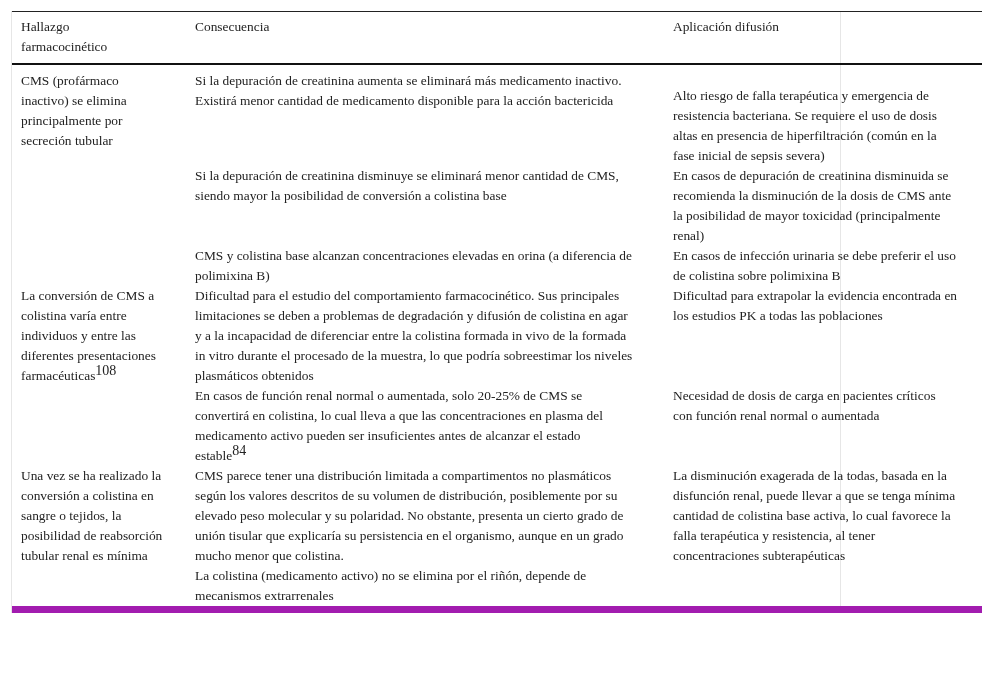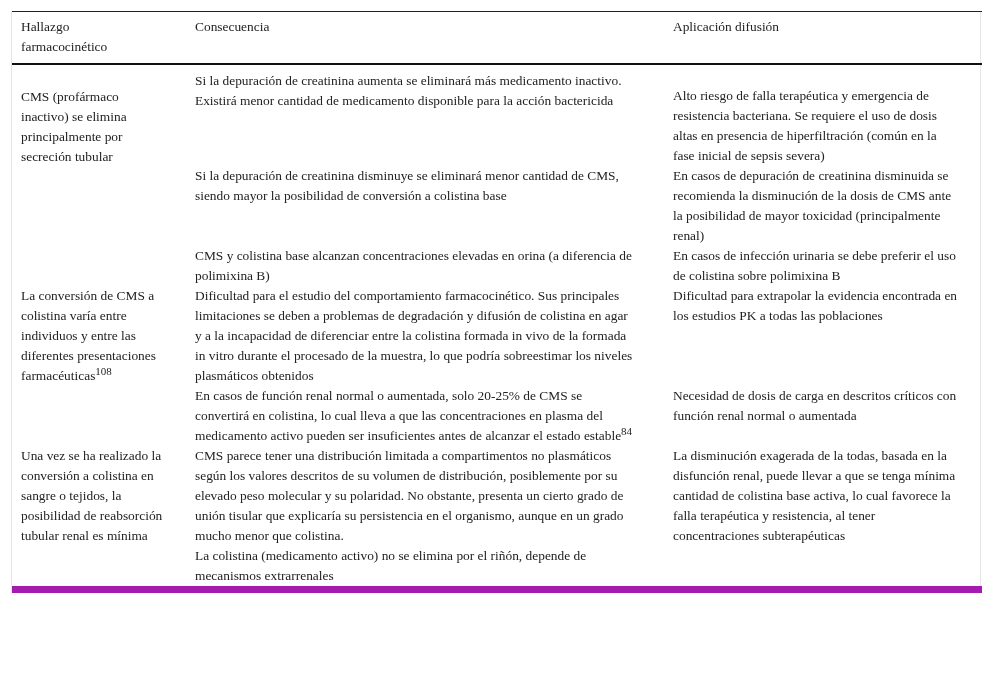--- a/index.html
+++ b/index.html
@@ -1,28 +1,28 @@
 <!DOCTYPE html>
 <html><head>
 <meta charset="utf-8">
 <style>
   html, body { margin: 0; padding: 0; background: #ffffff; }
   body { width: 992px; height: 693px; position: relative; overflow: hidden;
          font-family: "Liberation Serif", "DejaVu Serif", serif; color: #222; }
-  .wrap { position: absolute; left: 11px; top: 11px; width: 970px;
+  .wrap { position: absolute; left: 11px; top: 11px; width: 830px;
           border-left: 1px solid #e6e6e6; border-right: 1px solid #e6e6e6; box-sizing: border-box; }
   table { border-collapse: collapse; width: 100%; table-layout: fixed;
           font-size: 13.4px; line-height: 20px; }
   thead tr { border-top: 1px solid #222; border-bottom: 2px solid #111; }
   tbody tr.last { border-bottom: 7px solid #a21caf; }
   th { font-weight: normal; text-align: left; vertical-align: top; padding: 5px 8px 6px 9px; }
   td { vertical-align: top; padding: 0 8px 0 9px; }
   col.c1 { width: 174px; } col.c2 { width: 478px; } col.c3 { width: 318px; }
   .rowcell { padding-top: 1px; }
-  sup { font-size: 11px; line-height: 0; vertical-align: 5px; }
+  sup { font-size: 14px; line-height: 0; vertical-align: 5px; }
 </style>
 </head>
 <body>
 
 <div class="wrap">
 <table>
   <colgroup>
         <col class="c1">
         <col class="c2">
         <col class="c3">
@@ -30,21 +30,21 @@
   <thead>
     <tr>
       <th style="padding-right:40px">Hallazgo farmacocinético</th>
       <th>Consecuencia</th>
       <th>Aplicación difusión</th>
     </tr>
   </thead>
   <tbody>
 
     <tr>
-      <td rowspan="3" class="rowcell" style="padding-top:22px;padding-right:30px">
+      <td rowspan="3" class="rowcell" style="padding-top:6px;padding-right:30px">
         <span>CMS (profármaco inactivo) se elimina principalmente por secreción tubular</span>
       </td>
       <td class="rowcell" style="padding-top:6px;padding-right:30px">
         <span style="white-space:pre-line">Si la depuración de creatinina aumenta se eliminará más medicamento inactivo.
 Existirá menor cantidad de medicamento disponible para la acción bactericida</span>
       </td>
       <td class="rowcell" style="padding-top:21px;padding-right:24px">
         <span>Alto riesgo de falla terapéutica y emergencia de resistencia bacteriana. Se requiere el uso de dosis altas en presencia de hiperfiltración (común en la fase inicial de sepsis severa)</span>
       </td>
     </tr>
@@ -74,21 +74,21 @@
       </td>
       <td style="padding-right:24px">
         <span>Dificultad para extrapolar la evidencia encontrada en los estudios PK a todas las poblaciones</span>
       </td>
     </tr>
     <tr>
       <td style="padding-right:30px">
         <span>En casos de función renal normal o aumentada, solo 20-25% de CMS se convertirá en colistina, lo cual lleva a que las concentraciones en plasma del medicamento activo pueden ser insuficientes antes de alcanzar el estado estable</span><sup>84</sup>
       </td>
       <td style="padding-top:0;padding-right:24px">
-        <span>Necesidad de dosis de carga en descritos críticos con función renal normal o aumentada</span>
+        <span>Necesidad de dosis de carga en pacientes críticos con función renal normal o aumentada</span>
       </td>
     </tr>
 
     <tr class="last">
       <td style="padding-right:12px;padding-bottom:7px">
         <span>Una vez se ha realizado la conversión a colistina en sangre o tejidos, la posibilidad de reabsorción tubular renal es mínima</span>
       </td>
       <td style="padding-right:24px">
         <span style="white-space:pre-line">CMS parece tener una distribución limitada a compartimentos no plasmáticos según los valores descritos de su volumen de distribución, posiblemente por su elevado peso molecular y su polaridad. No obstante, presenta un cierto grado de unión tisular que explicaría su persistencia en el organismo, aunque en un grado mucho menor que colistina.
 La colistina (medicamento activo) no se elimina por el riñón, depende de mecanismos extrarrenales</span>

